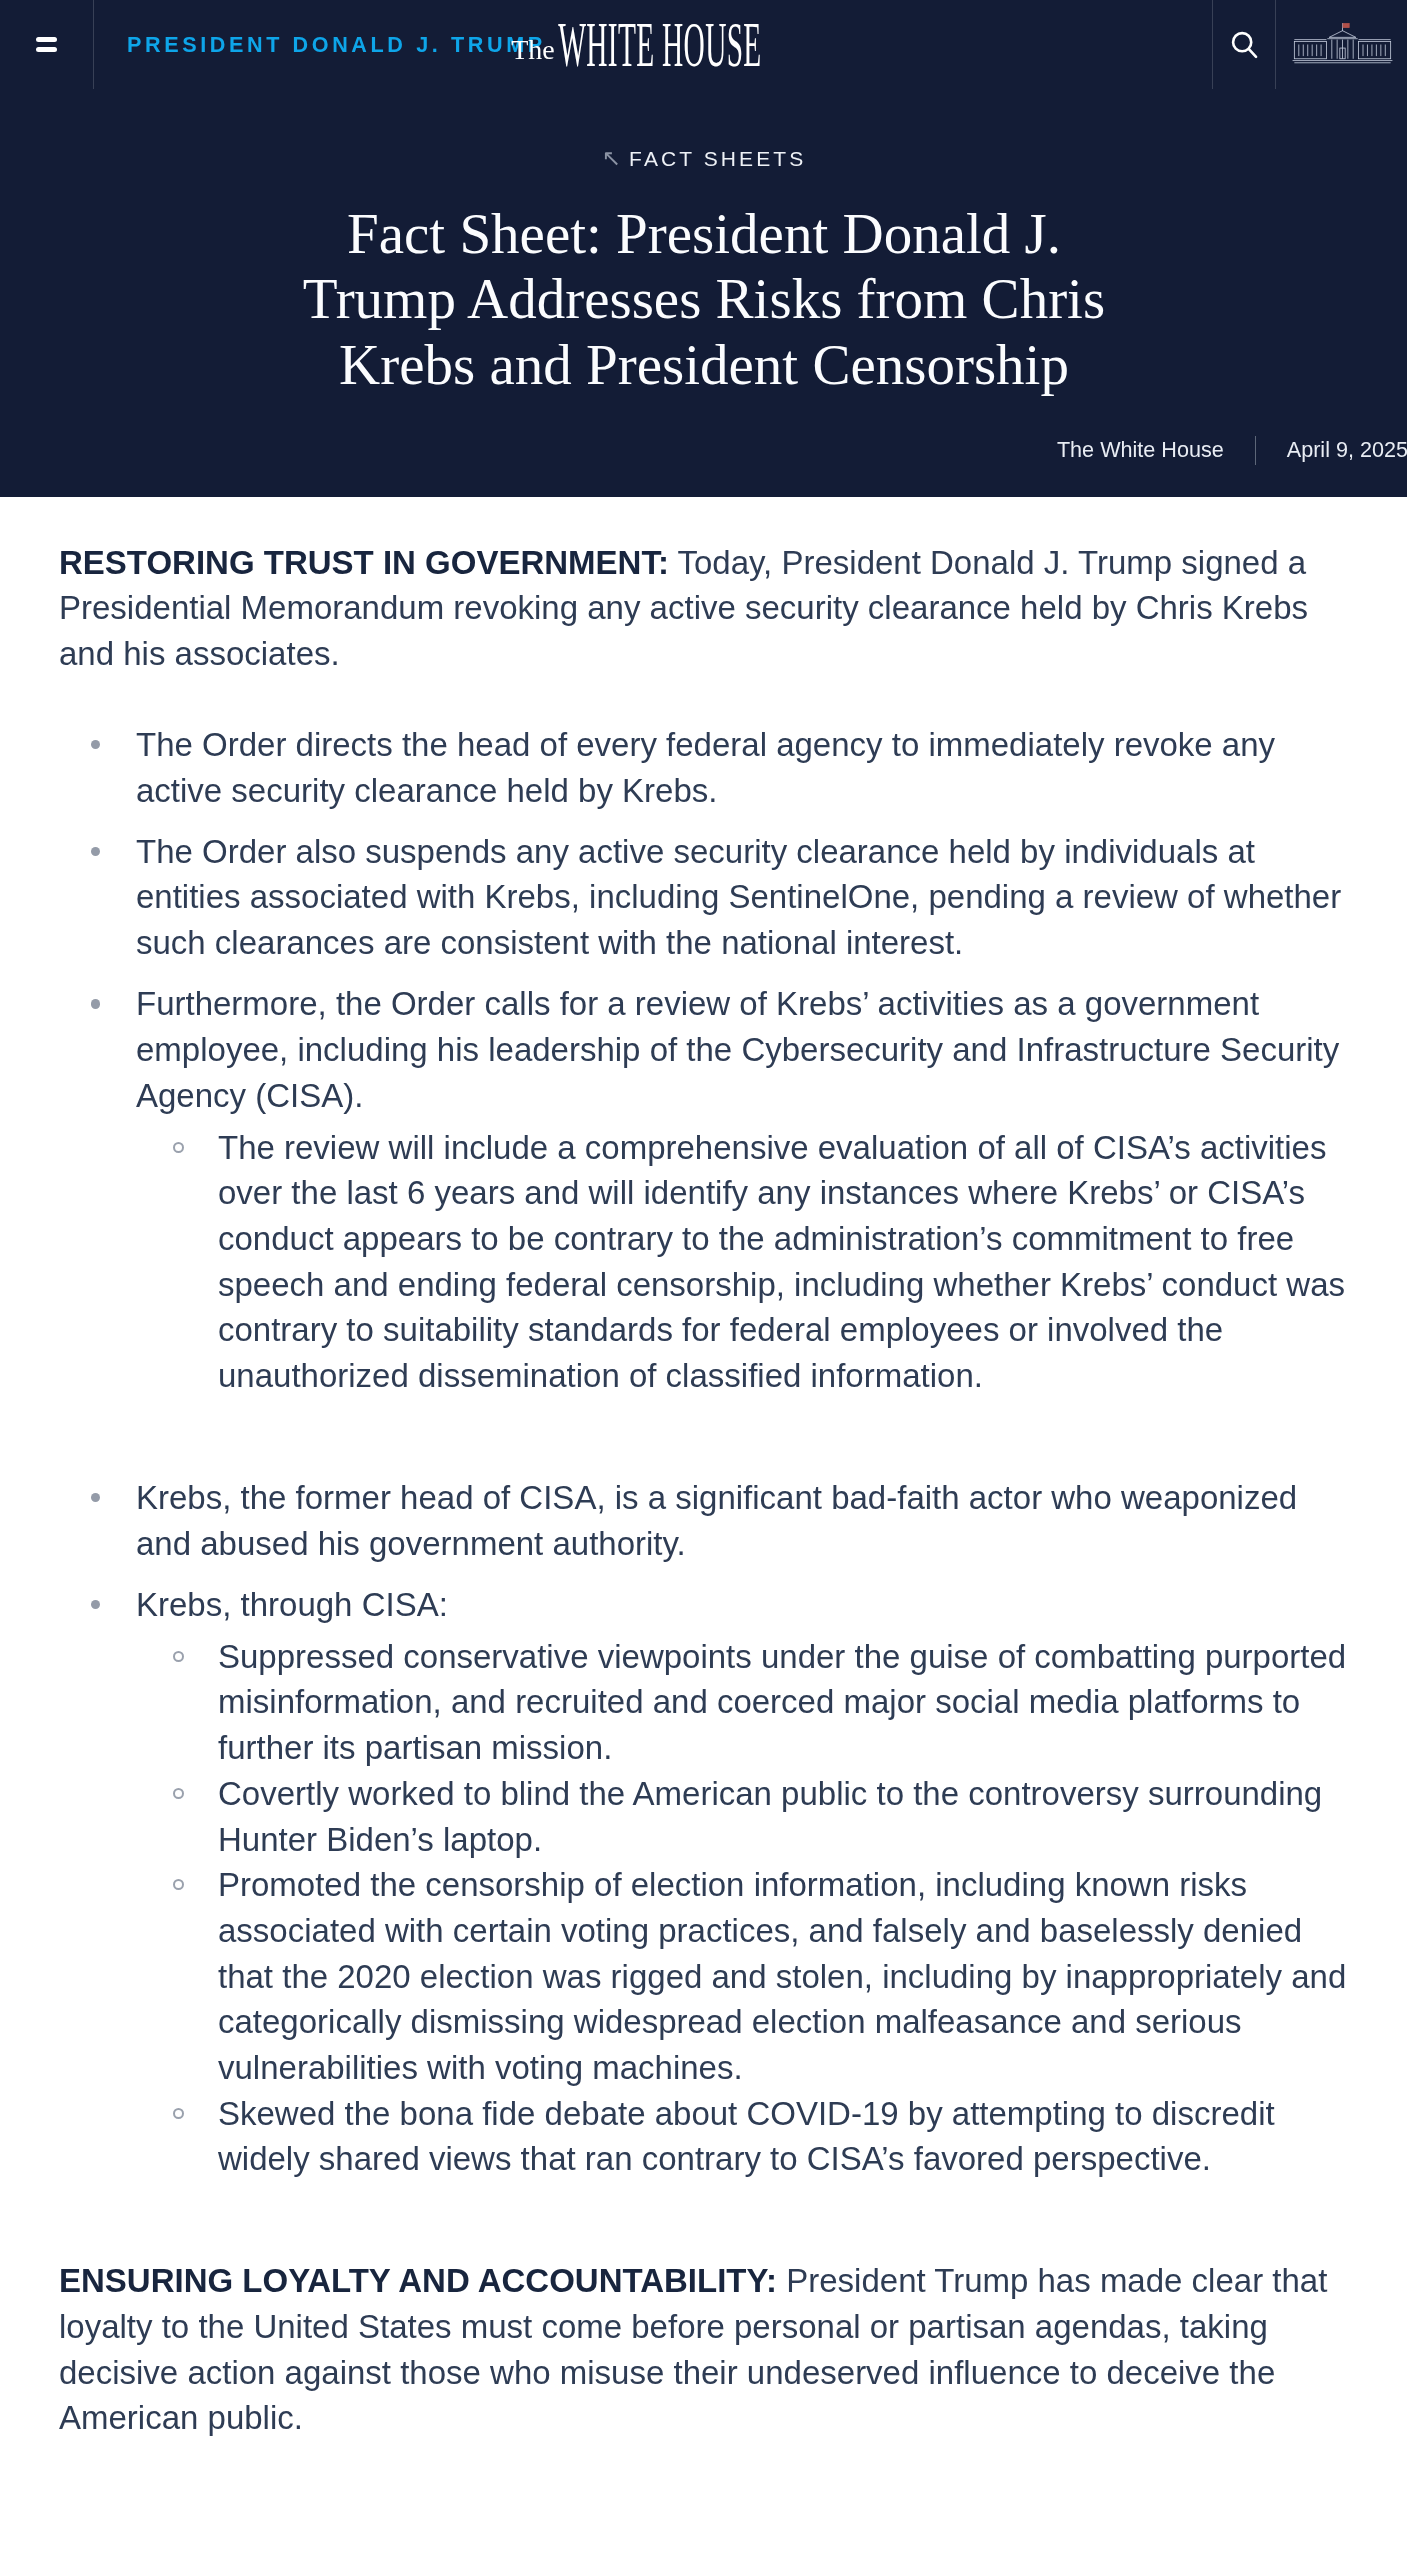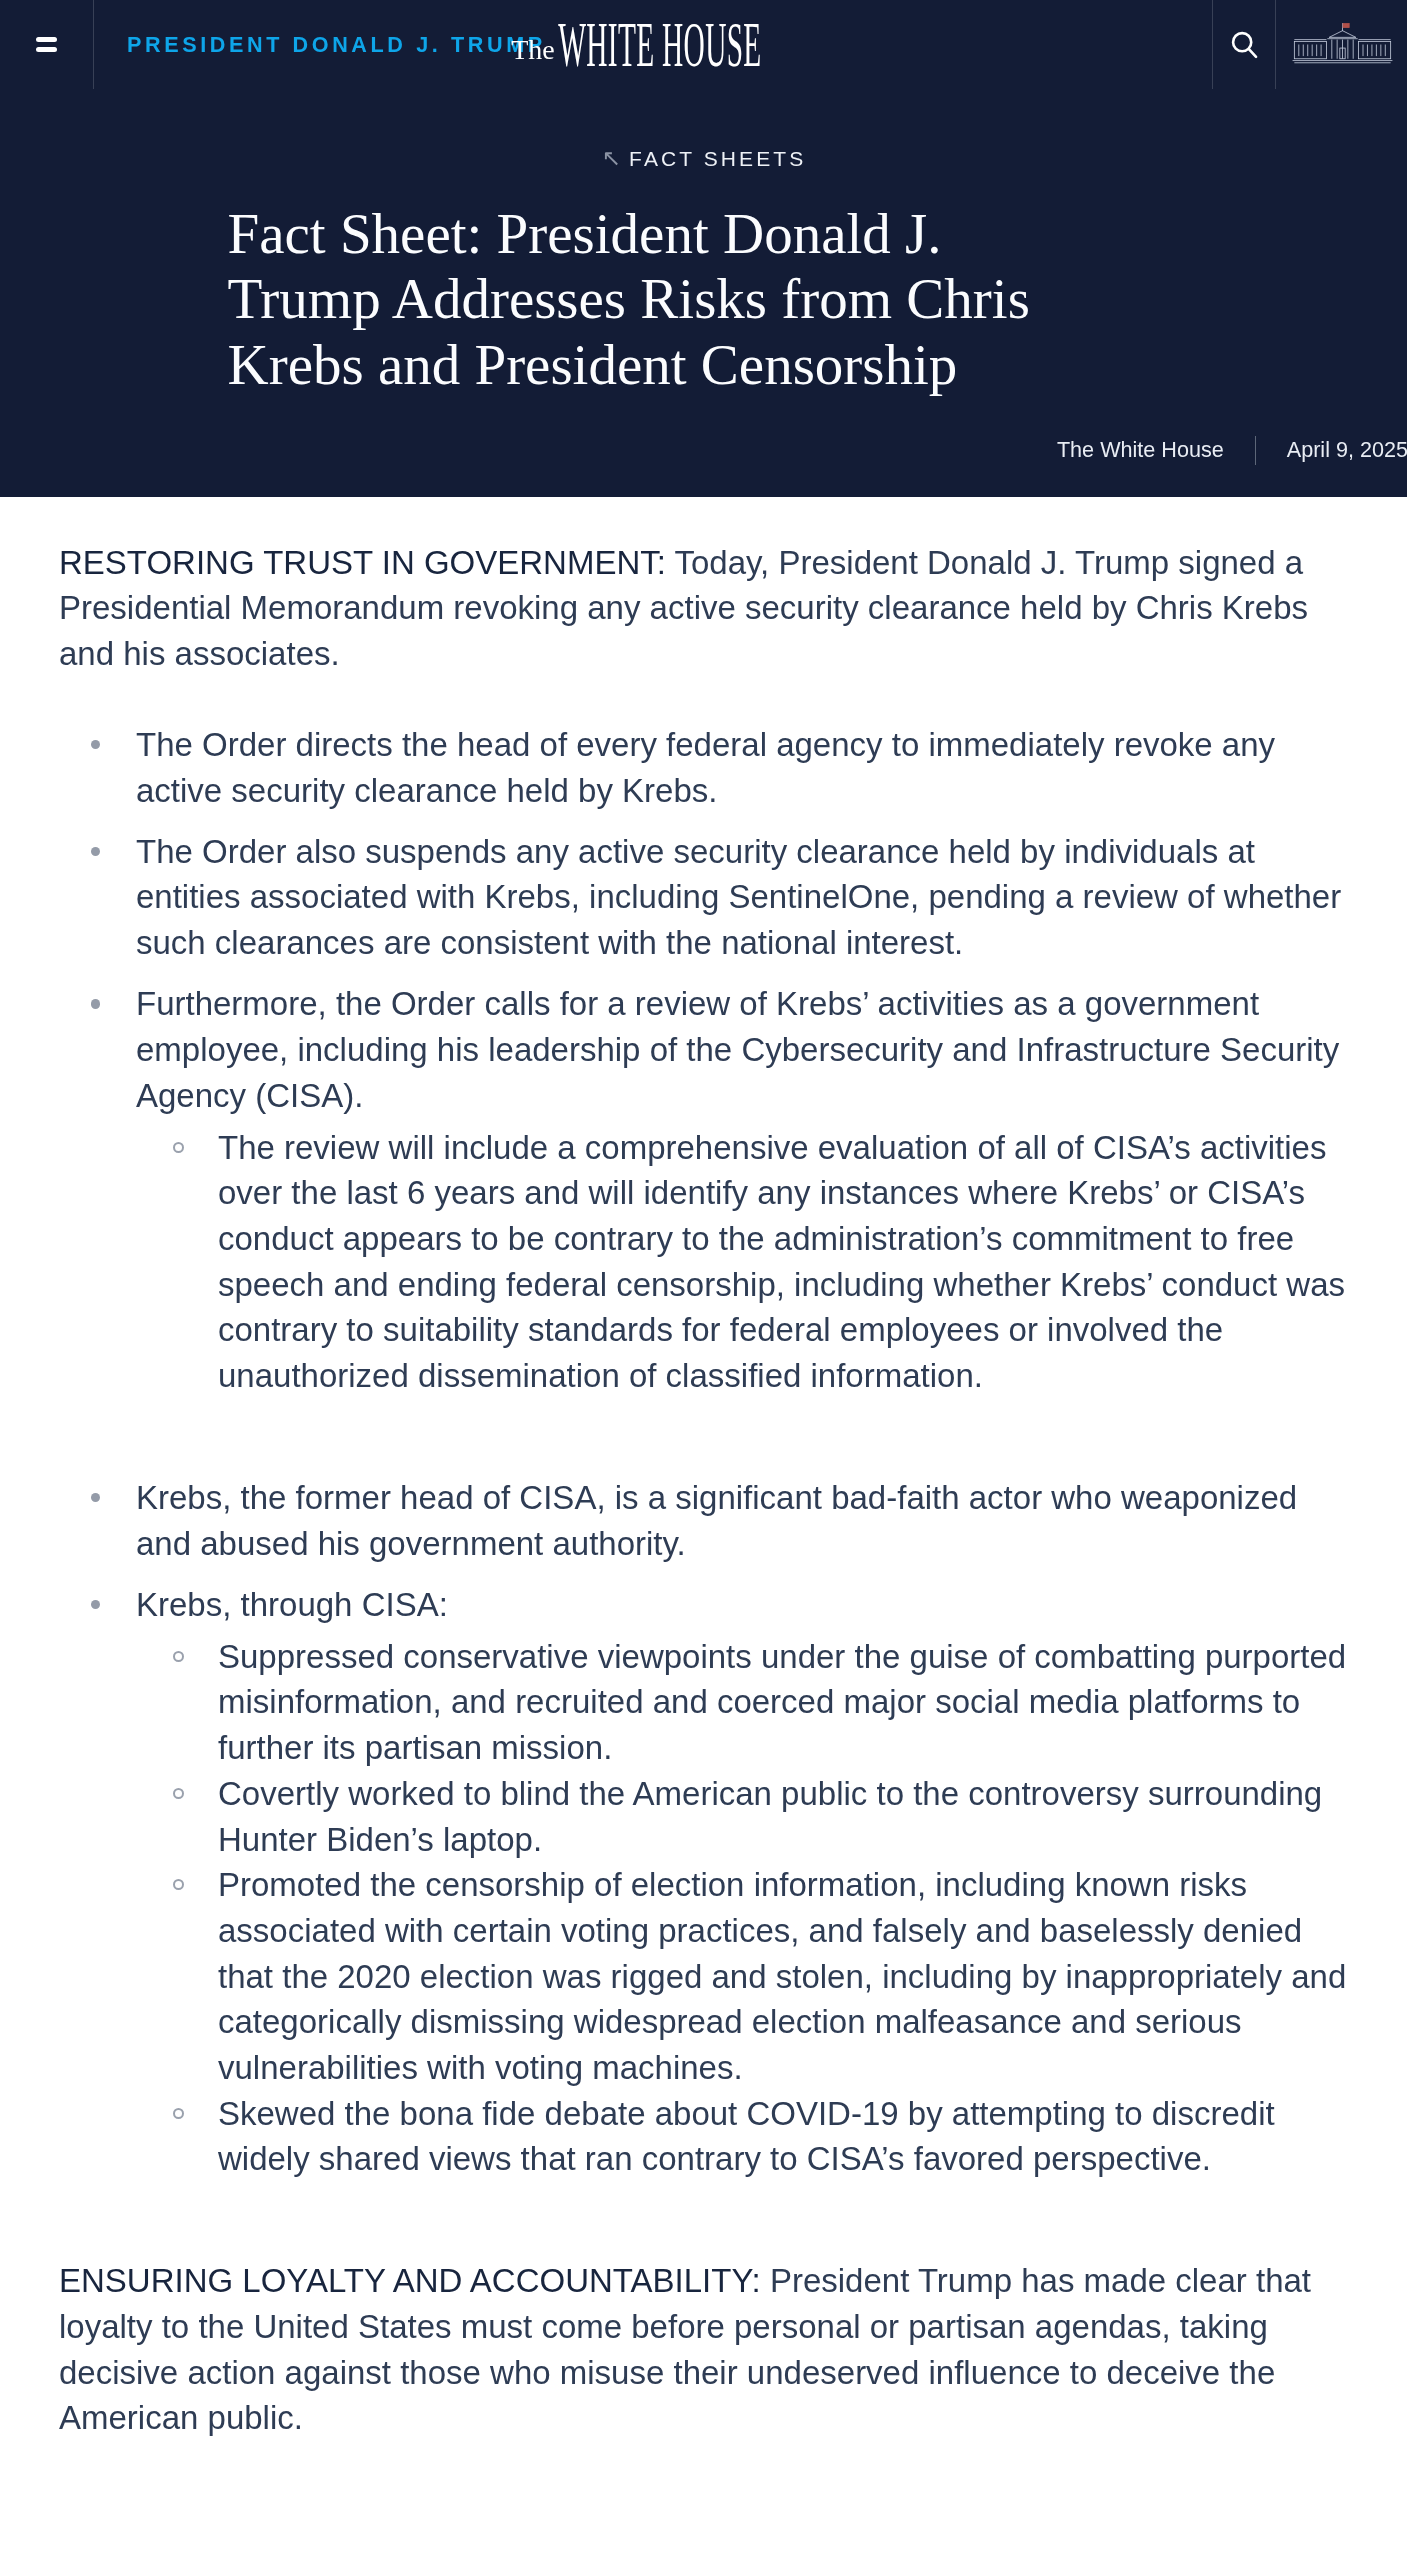--- a/index.html
+++ b/index.html
@@ -16,30 +16,30 @@
   .logo-main{font-family:"Liberation Serif","DejaVu Serif",serif;font-size:49px;font-weight:400;letter-spacing:0.5px;display:inline-block;transform:scale(0.60,1.28);transform-origin:left center;white-space:nowrap;}
   .header-right{margin-left:auto;display:flex;align-items:stretch;}
   .search-btn{width:62px;display:flex;align-items:center;justify-content:center;border-left:0.5px solid rgba(255,255,255,0.16);cursor:pointer;}
   .whitehouse-btn{width:132px;display:flex;align-items:center;justify-content:center;border-left:0.5px solid rgba(255,255,255,0.16);cursor:pointer;}
 
   
   .hero{background:#131c36;padding:58px 0 32px 0;flex:0 0 auto;}
   .breadcrumb{display:flex;align-items:center;justify-content:center;gap:8.2px;}
   .breadcrumb .arrow{color:#8b93a4;font-size:23px;line-height:1;transform:translateY(-1px);}
   .breadcrumb .crumb{color:#eef1f6;font-size:21px;font-weight:500;letter-spacing:3.1px;cursor:pointer;}
-  .hero-title{margin:30px auto 0;max-width:953px;text-align:left;color:#fbfcfe;font-family:"Liberation Serif","DejaVu Serif",serif;font-weight:400;font-size:57px;line-height:1.145;}
+  .hero-title{margin:30px auto 0;max-width:953px;text-align:center;color:#fbfcfe;font-family:"Liberation Serif","DejaVu Serif",serif;font-weight:400;font-size:57px;line-height:1.145;}
   .byline{margin-top:39px;display:flex;align-items:center;justify-content:flex-end;gap:31px;color:#e9edf4;font-size:21.6px;}
   .byline .vdiv{width:1px;height:29px;background:#5d6678;}
 
   
   .content{background:#ffffff;flex:1 1 auto;padding:43px 59px 0 59px;color:#2e3c54;font-size:33px;line-height:1.385;}
   .content-inner{max-width:1290px;}
   .section{margin:0 0 76px 0;}
   .lead{margin:0;}
-  .lead strong{color:#18253e;font-weight:400;}
+  .lead strong{color:#18253e;font-weight:700;}
   ul.top{list-style:none;margin:45px 0 0 0;padding:0;}
   ul.top > li{position:relative;padding-left:77px;margin:0 0 15.5px 0;}
   ul.top > li::before{content:"";position:absolute;left:32px;top:18px;width:9.3px;height:9.3px;border-radius:50%;background:#949ba8;}
   ul.sub{list-style:none;margin:6.2px 0 0 0;padding:0;}
   ul.sub > li{position:relative;padding-left:82px;margin:0;}
   ul.sub > li::before{content:"";position:absolute;left:37px;top:17px;width:7.2px;height:7.2px;border-radius:50%;background:transparent;border:2.1px solid #9aa1ad;}
 </style>
 </head>
 <body>
 

